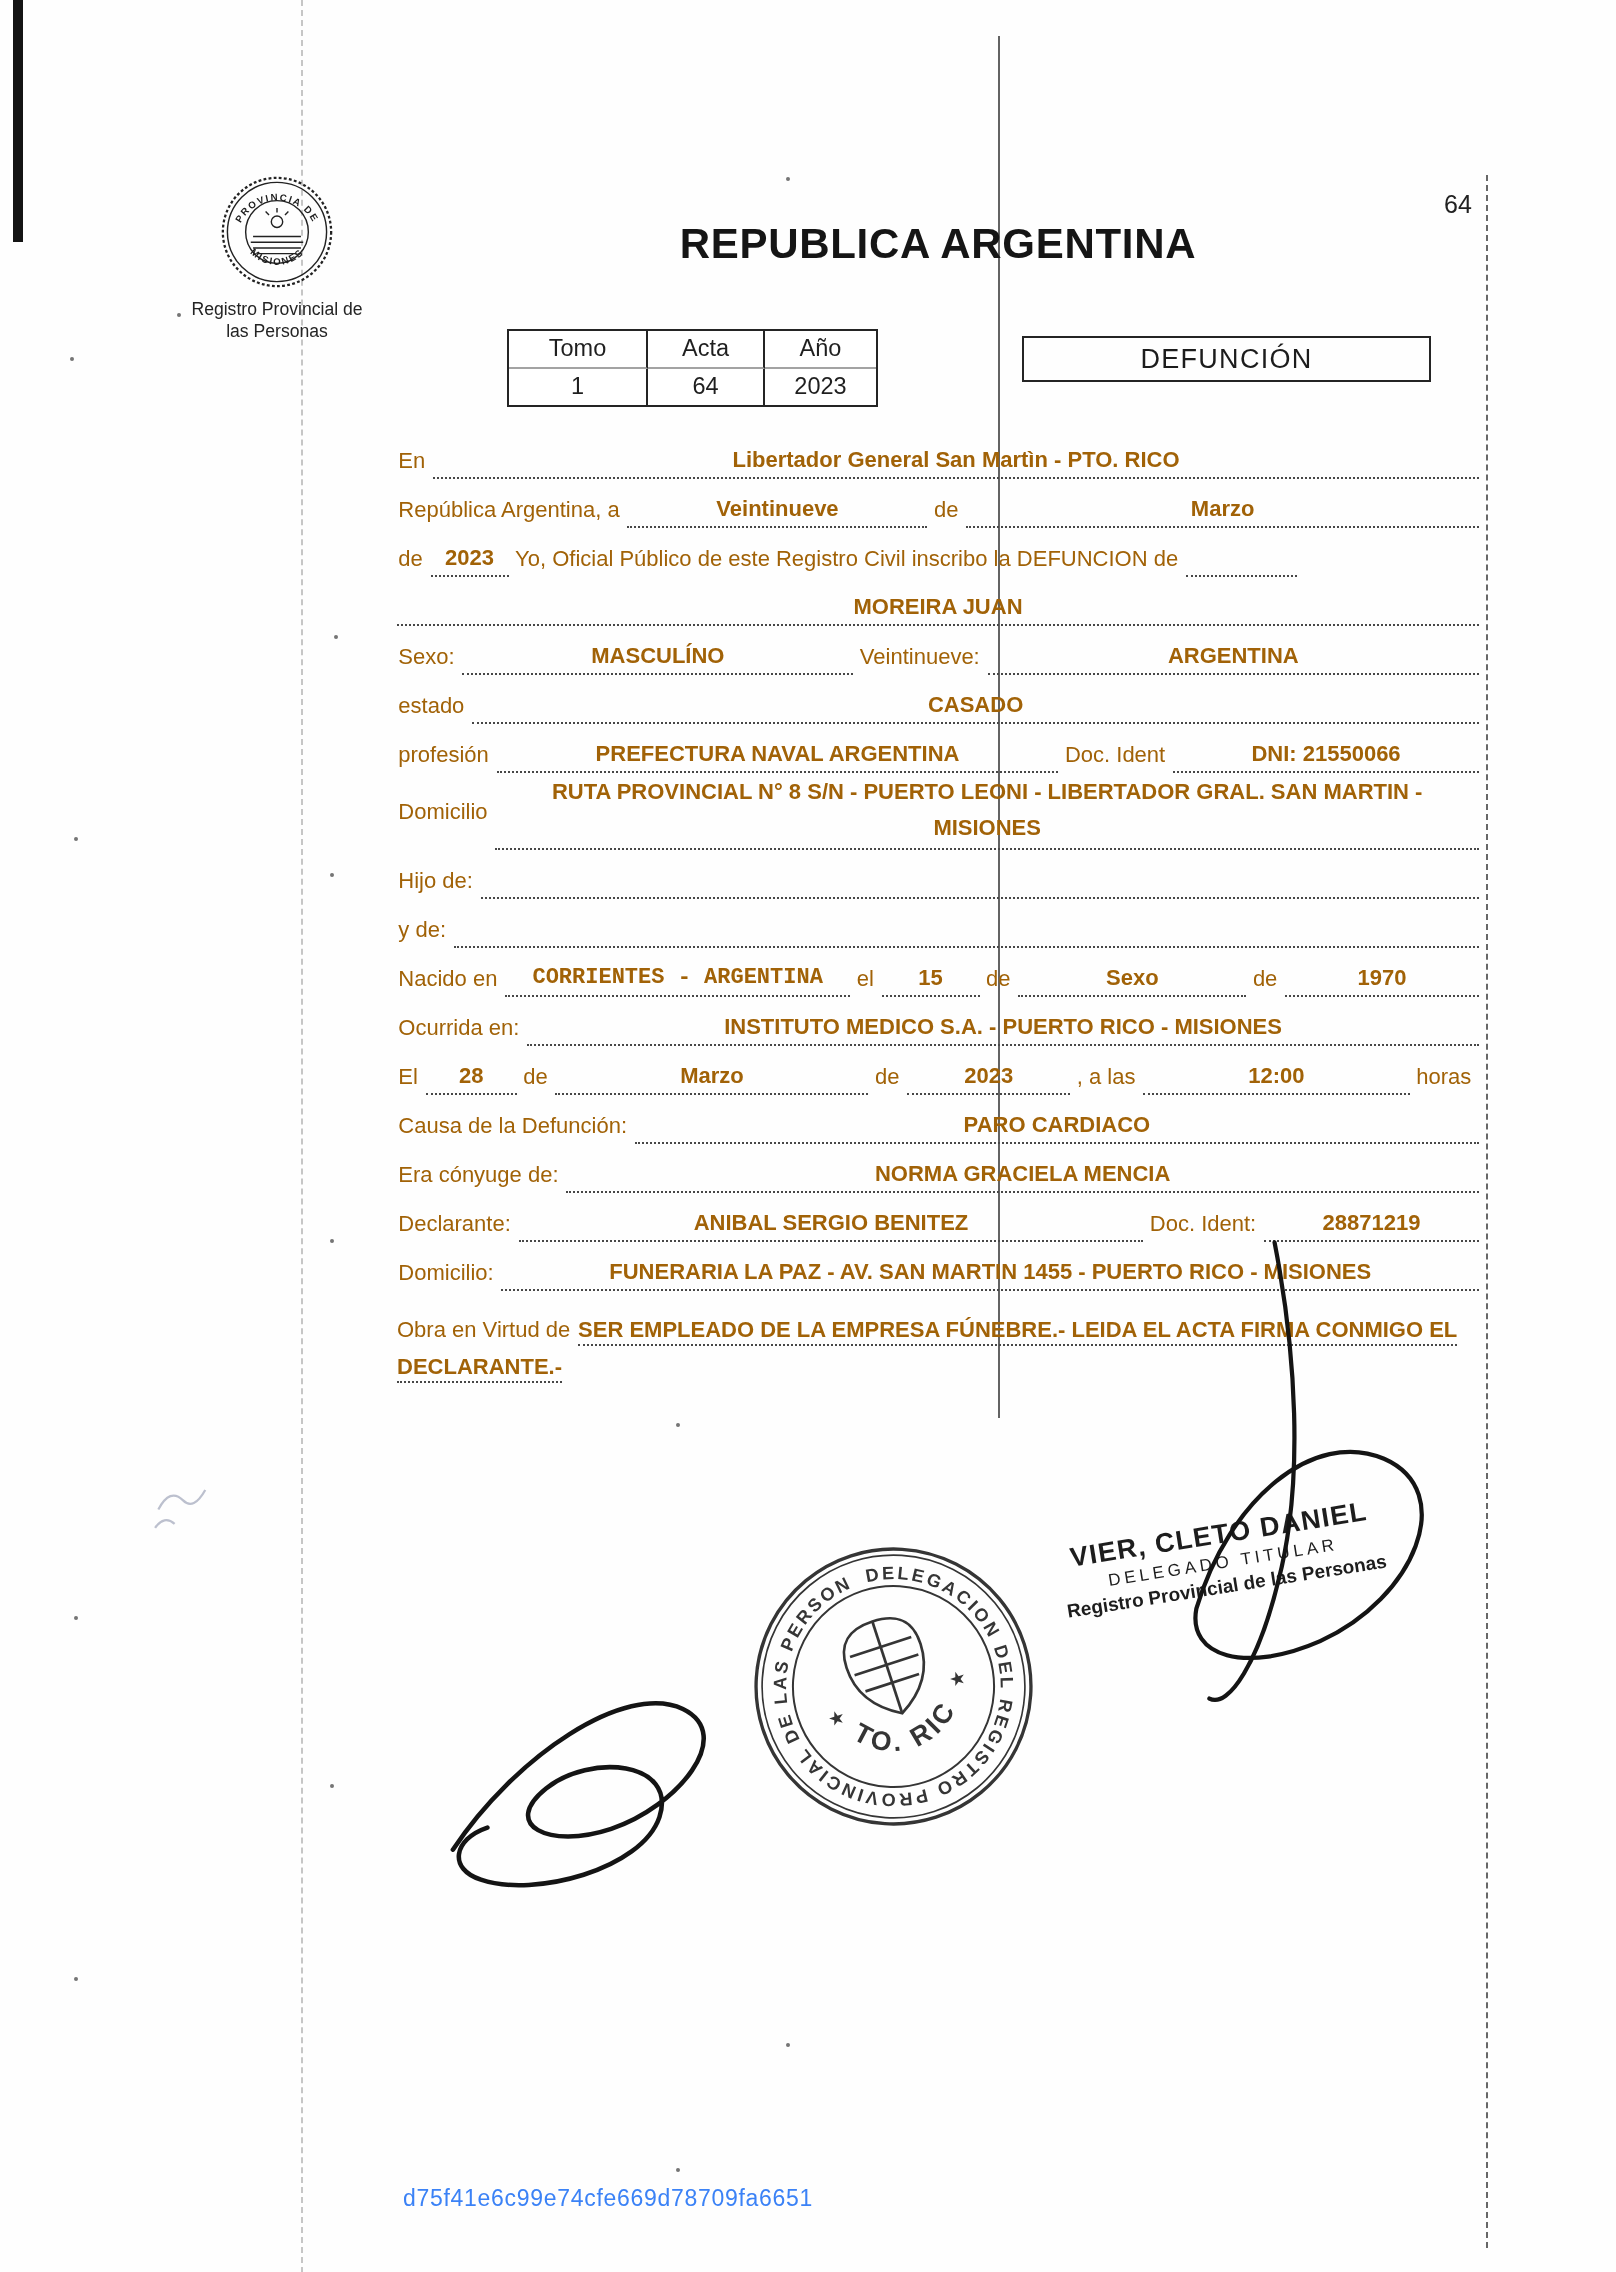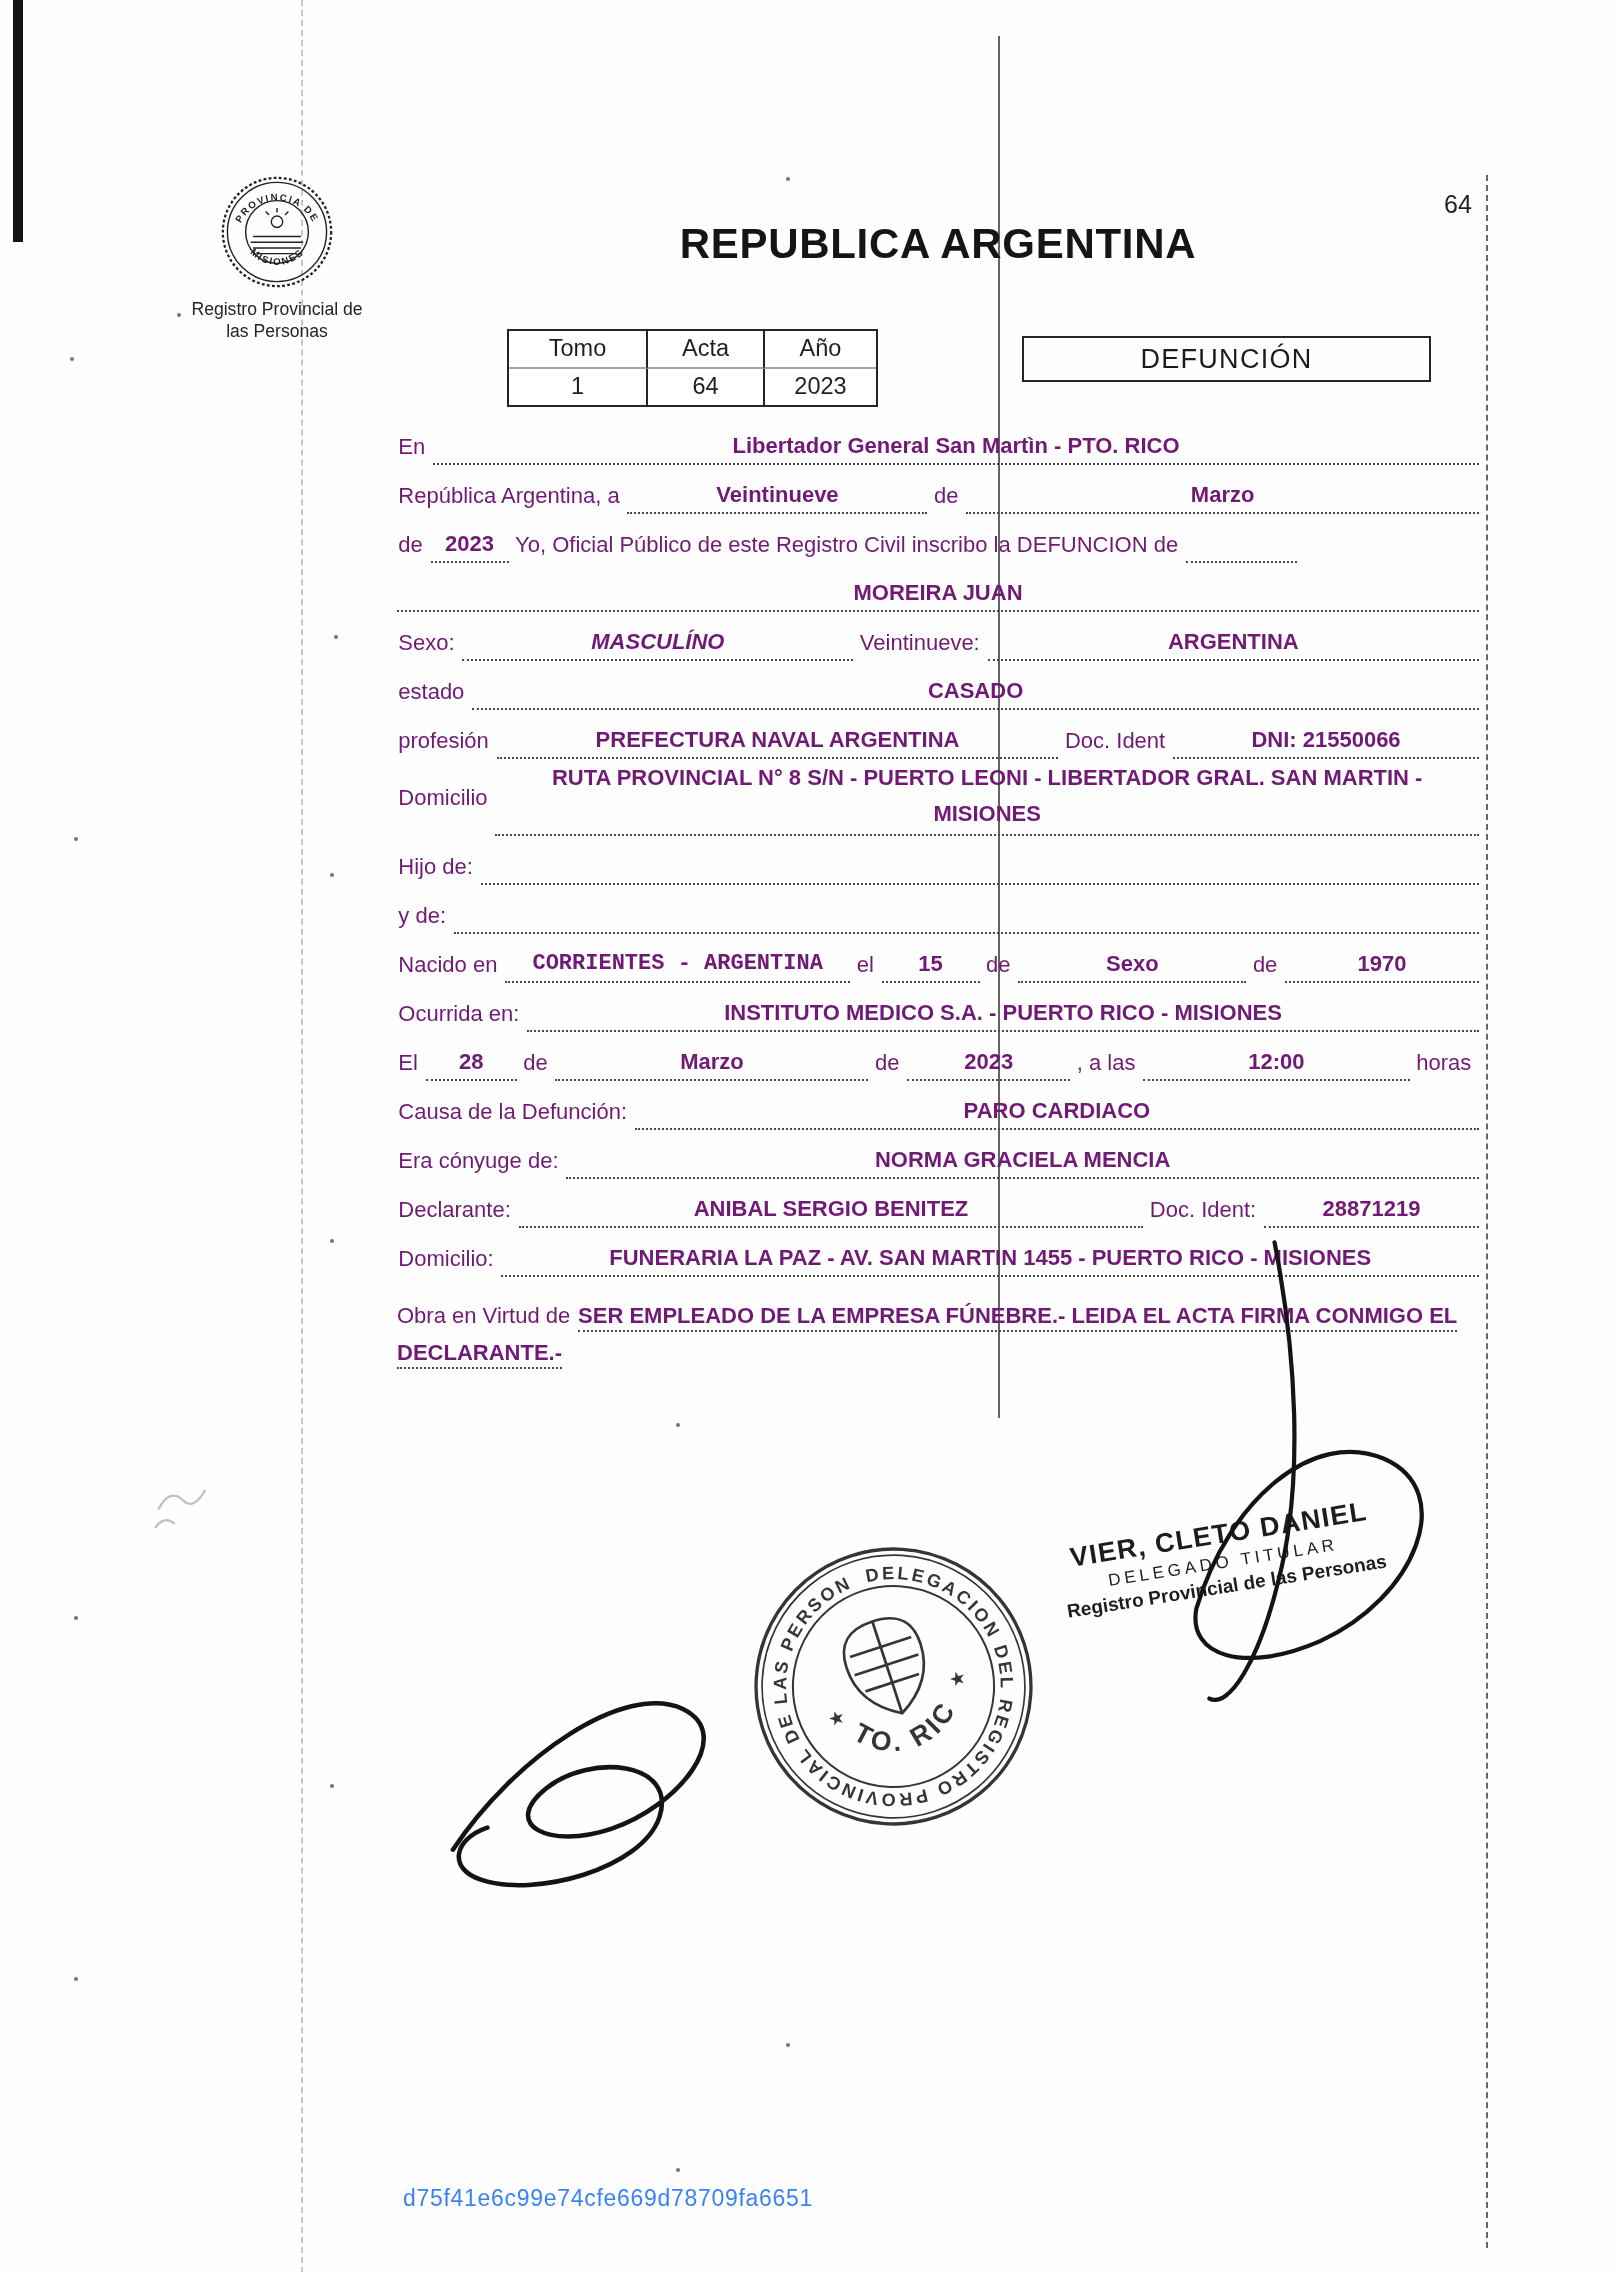--- a/index.html
+++ b/index.html
@@ -25,32 +25,32 @@
                 display:grid;grid-template-columns:139px 117px 111px;background:#fff;}
   .rt-cell{border-right:2px solid #242424;border-bottom:2px solid #a3a3a3;
            text-align:center;font-size:23.5px;padding:3.9px 0 5.2px 0;}
   .rt-cell:nth-child(3n){border-right:none;}
   .rt-cell.last-row{border-bottom:none;}
   .record-type-box{position:absolute;left:1022px;top:336px;width:405px;height:42px;
                    border:2.6px solid #242424;display:flex;align-items:center;justify-content:center;
                    font-size:27px;letter-spacing:1.3px;color:#1c1c1c;}
 
   
-  .form{position:absolute;left:397px;top:416px;width:1082px;font-size:22px;color:#701a75;z-index:2;}
+  .form{position:absolute;left:397px;top:430px;width:1082px;font-size:22px;color:#a16207;z-index:2;}
   .row{display:flex;align-items:flex-end;height:49px;}
   .row-tall{height:77px;}
   .lbl{white-space:nowrap;padding:0 7.8px 5.2px 1.3px;}
   .lbl.tight{padding-left:6.5px;}
   .fill{border-bottom:2.6px dotted #474747;text-align:center;font-weight:bold;
         padding-bottom:2.6px;min-height:27px;}
   .grow{flex:1 1 auto;}
   .w120{flex:0 0 78px;} .w140{flex:0 0 91px;} .w150{flex:0 0 98px;}
   .w170{flex:0 0 111px;} .w250{flex:0 0 163px;} .w330{flex:0 0 215px;}
   .w350{flex:0 0 228px;} .w460{flex:0 0 300px;} .w470{flex:0 0 306px;}
-  .w480{flex:0 0 313px;} .w530{flex:0 0 345px;font-family:Liberation Mono, monospace;} .w600{flex:0 0 391px;font-style:italic;}
+  .w480{flex:0 0 313px;} .w530{flex:0 0 345px;font-family:Liberation Mono, monospace;} .w600{flex:0 0 391px;}
   .row-tall .lbl{align-self:center;padding-bottom:0;}
   .fill-block{flex:1;text-align:center;font-weight:bold;line-height:1.62;
               border-bottom:2.6px dotted #474747;padding-bottom:2.6px;}
   .basis-block{margin-top:20px;line-height:1.7;}
   .lbl-inline{padding-right:7.8px;}
   .val-inline{font-weight:bold;border-bottom:2.6px dotted #474747;padding-bottom:2px;}
 
   
   .official-stamp-text{position:absolute;left:1014px;top:1519px;width:417px;text-align:center;
                        transform:rotate(-9deg);color:#1d1d1d;z-index:6;}

